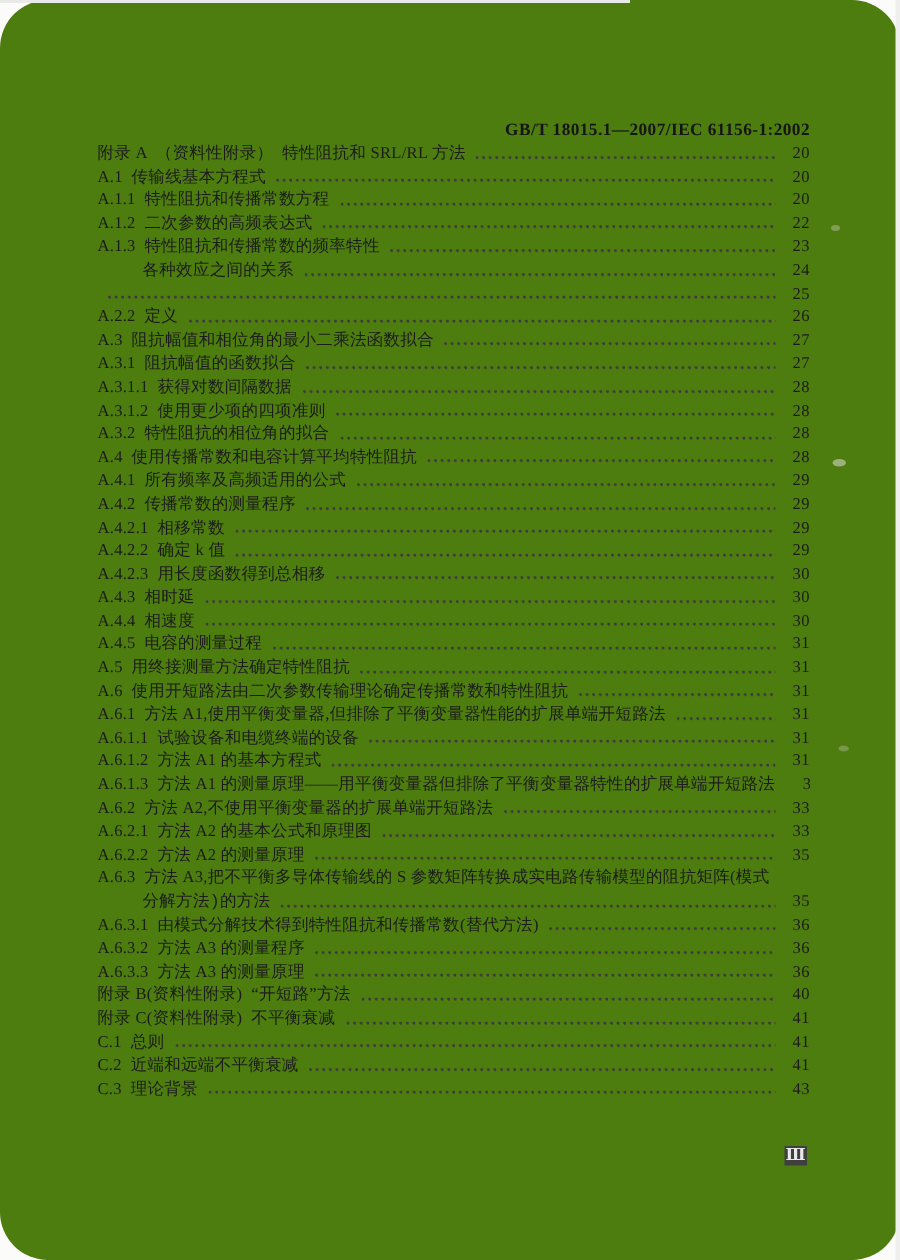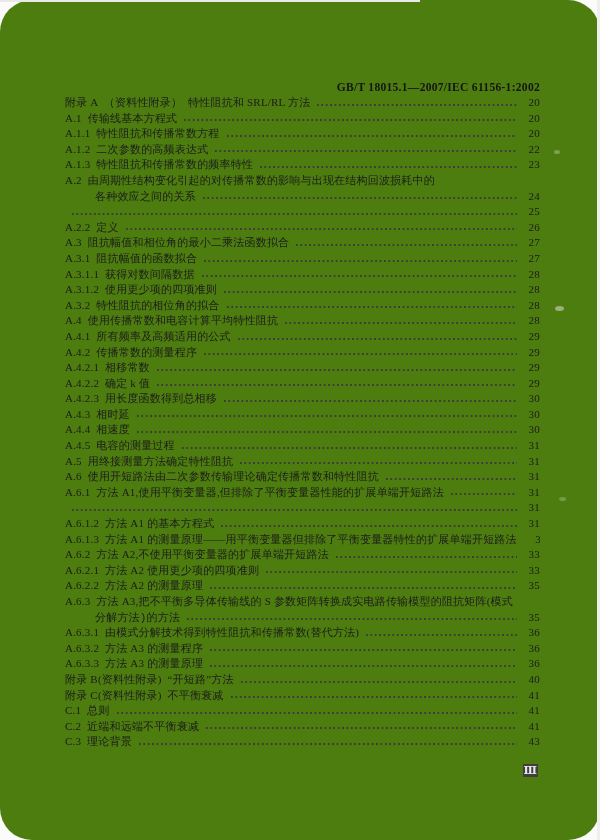--- a/index.html
+++ b/index.html
@@ -62,46 +62,45 @@
   <div class="header">
     <span>GB/T 18015.1—2007/IEC 61156-1:2002</span>
   </div>
 
   <div class="toc">
       <div class="row"><span class="label">附录 A  （资料性附录）  特性阻抗和 SRL/RL 方法</span><span class="leader"></span><span class="pg">20</span></div>
       <div class="row"><span class="label">A.1  传输线基本方程式</span><span class="leader"></span><span class="pg">20</span></div>
       <div class="row"><span class="label">A.1.1  特性阻抗和传播常数方程</span><span class="leader"></span><span class="pg">20</span></div>
       <div class="row"><span class="label">A.1.2  二次参数的高频表达式</span><span class="leader"></span><span class="pg">22</span></div>
       <div class="row"><span class="label">A.1.3  特性阻抗和传播常数的频率特性</span><span class="leader"></span><span class="pg">23</span></div>
-      <div class="row"><span class="label">A.2  由周期性结构变化引起的对传播常数的影响与出现在结构回波损耗中的</span></div>
       <div class="row"><span class="label cont">各种效应之间的关系</span><span class="leader"></span><span class="pg">24</span></div>
       <div class="row"><span class="leader"></span><span class="pg">25</span></div>
       <div class="row"><span class="label">A.2.2  定义</span><span class="leader"></span><span class="pg">26</span></div>
       <div class="row"><span class="label">A.3  阻抗幅值和相位角的最小二乘法函数拟合</span><span class="leader"></span><span class="pg">27</span></div>
       <div class="row"><span class="label">A.3.1  阻抗幅值的函数拟合</span><span class="leader"></span><span class="pg">27</span></div>
       <div class="row"><span class="label">A.3.1.1  获得对数间隔数据</span><span class="leader"></span><span class="pg">28</span></div>
       <div class="row"><span class="label">A.3.1.2  使用更少项的四项准则</span><span class="leader"></span><span class="pg">28</span></div>
       <div class="row"><span class="label">A.3.2  特性阻抗的相位角的拟合</span><span class="leader"></span><span class="pg">28</span></div>
       <div class="row"><span class="label">A.4  使用传播常数和电容计算平均特性阻抗</span><span class="leader"></span><span class="pg">28</span></div>
       <div class="row"><span class="label">A.4.1  所有频率及高频适用的公式</span><span class="leader"></span><span class="pg">29</span></div>
       <div class="row"><span class="label">A.4.2  传播常数的测量程序</span><span class="leader"></span><span class="pg">29</span></div>
       <div class="row"><span class="label">A.4.2.1  相移常数</span><span class="leader"></span><span class="pg">29</span></div>
       <div class="row"><span class="label">A.4.2.2  确定 k 值</span><span class="leader"></span><span class="pg">29</span></div>
       <div class="row"><span class="label">A.4.2.3  用长度函数得到总相移</span><span class="leader"></span><span class="pg">30</span></div>
       <div class="row"><span class="label">A.4.3  相时延</span><span class="leader"></span><span class="pg">30</span></div>
       <div class="row"><span class="label">A.4.4  相速度</span><span class="leader"></span><span class="pg">30</span></div>
       <div class="row"><span class="label">A.4.5  电容的测量过程</span><span class="leader"></span><span class="pg">31</span></div>
       <div class="row"><span class="label">A.5  用终接测量方法确定特性阻抗</span><span class="leader"></span><span class="pg">31</span></div>
       <div class="row"><span class="label">A.6  使用开短路法由二次参数传输理论确定传播常数和特性阻抗</span><span class="leader"></span><span class="pg">31</span></div>
       <div class="row"><span class="label">A.6.1  方法 A1,使用平衡变量器,但排除了平衡变量器性能的扩展单端开短路法</span><span class="leader"></span><span class="pg">31</span></div>
-      <div class="row"><span class="leader"></span><span class="pg">31</span></div>
+      <div class="row"><span class="label">A.6.1.1  试验设备和电缆终端的设备</span><span class="leader"></span><span class="pg">31</span></div>
       <div class="row"><span class="label">A.6.1.2  方法 A1 的基本方程式</span><span class="leader"></span><span class="pg">31</span></div>
       <div class="row"><span class="label">A.6.1.3  方法 A1 的测量原理——用平衡变量器但排除了平衡变量器特性的扩展单端开短路法</span><span class="leader"></span><span class="pg">32</span></div>
       <div class="row"><span class="label">A.6.2  方法 A2,不使用平衡变量器的扩展单端开短路法</span><span class="leader"></span><span class="pg">33</span></div>
-      <div class="row"><span class="label">A.6.2.1  方法 A2 使用更少项的四项准则</span><span class="leader"></span><span class="pg">33</span></div>
+      <div class="row"><span class="label">A.6.2.1  方法 A2 的基本公式和原理图</span><span class="leader"></span><span class="pg">33</span></div>
       <div class="row"><span class="label">A.6.2.2  方法 A2 的测量原理</span><span class="leader"></span><span class="pg">35</span></div>
       <div class="row"><span class="label">A.6.3  方法 A3,把不平衡多导体传输线的 S 参数矩阵转换成实电路传输模型的阻抗矩阵(模式</span></div>
       <div class="row"><span class="label cont">分解方法)的方法</span><span class="leader"></span><span class="pg">35</span></div>
       <div class="row"><span class="label">A.6.3.1  由模式分解技术得到特性阻抗和传播常数(替代方法)</span><span class="leader"></span><span class="pg">36</span></div>
       <div class="row"><span class="label">A.6.3.2  方法 A3 的测量程序</span><span class="leader"></span><span class="pg">36</span></div>
       <div class="row"><span class="label">A.6.3.3  方法 A3 的测量原理</span><span class="leader"></span><span class="pg">36</span></div>
       <div class="row"><span class="label">附录 B(资料性附录)  “开短路”方法</span><span class="leader"></span><span class="pg">40</span></div>
       <div class="row"><span class="label">附录 C(资料性附录)  不平衡衰减</span><span class="leader"></span><span class="pg">41</span></div>
       <div class="row"><span class="label">C.1  总则</span><span class="leader"></span><span class="pg">41</span></div>
       <div class="row"><span class="label">C.2  近端和远端不平衡衰减</span><span class="leader"></span><span class="pg">41</span></div>

